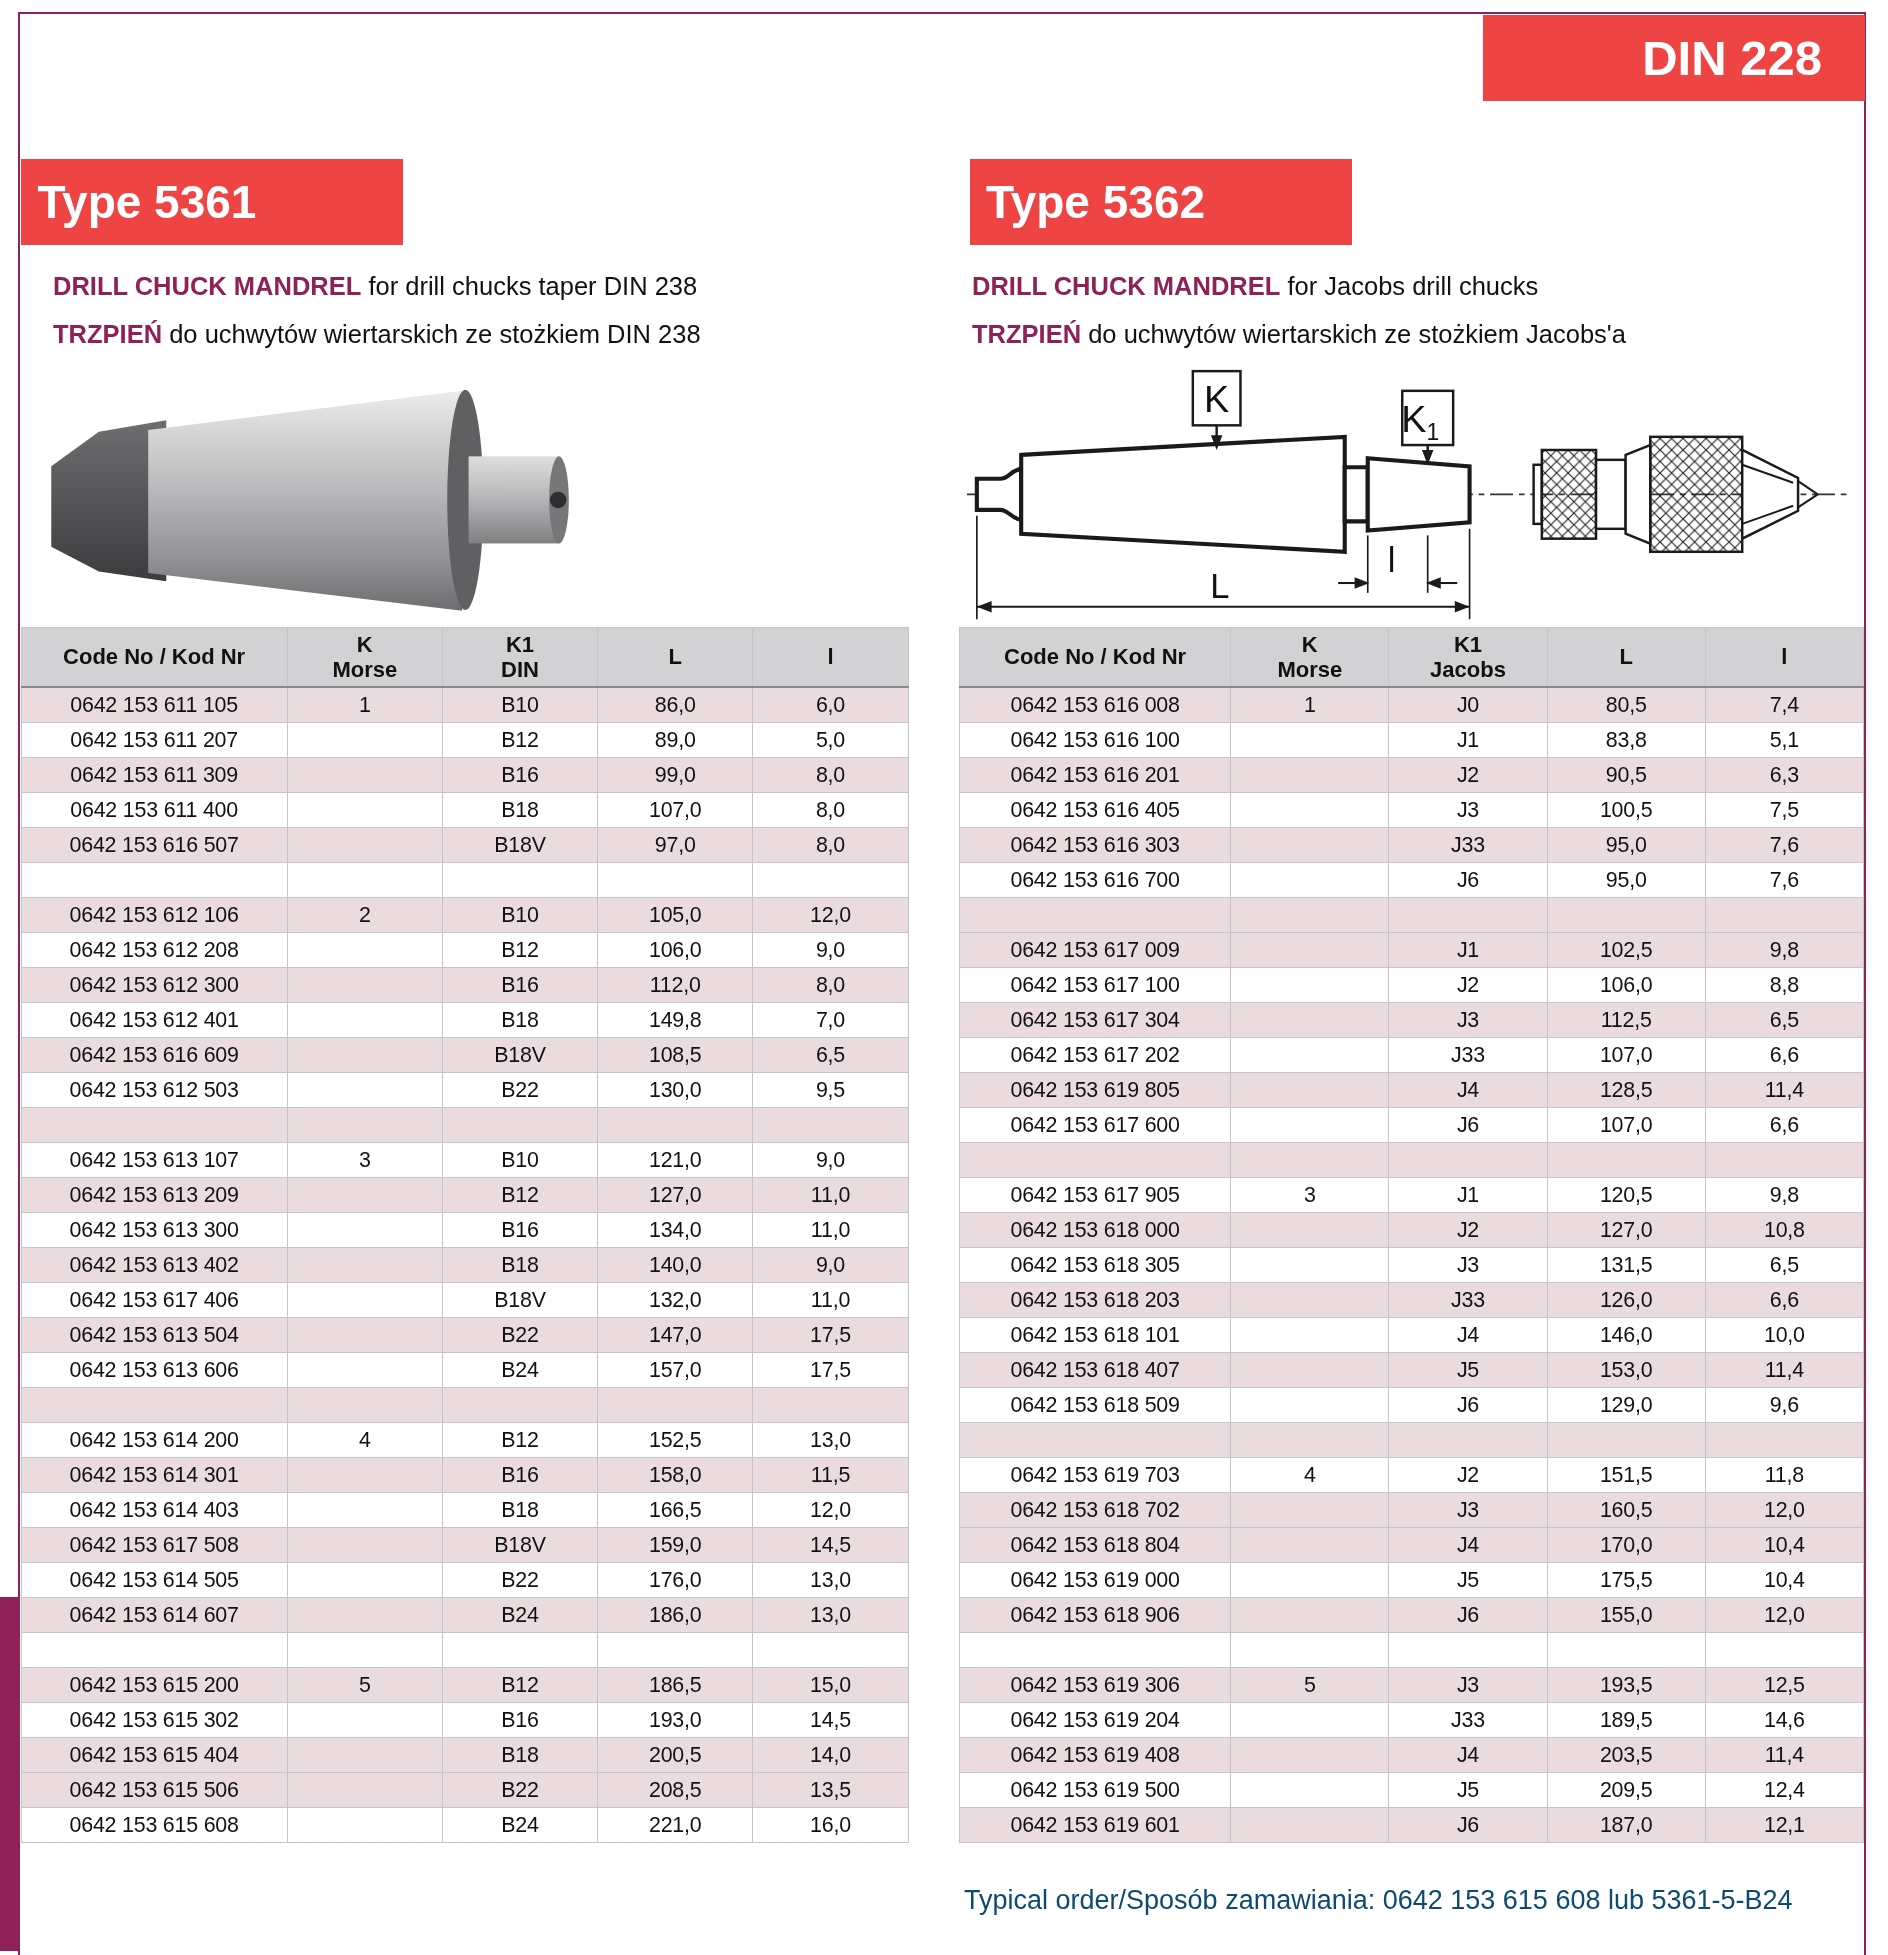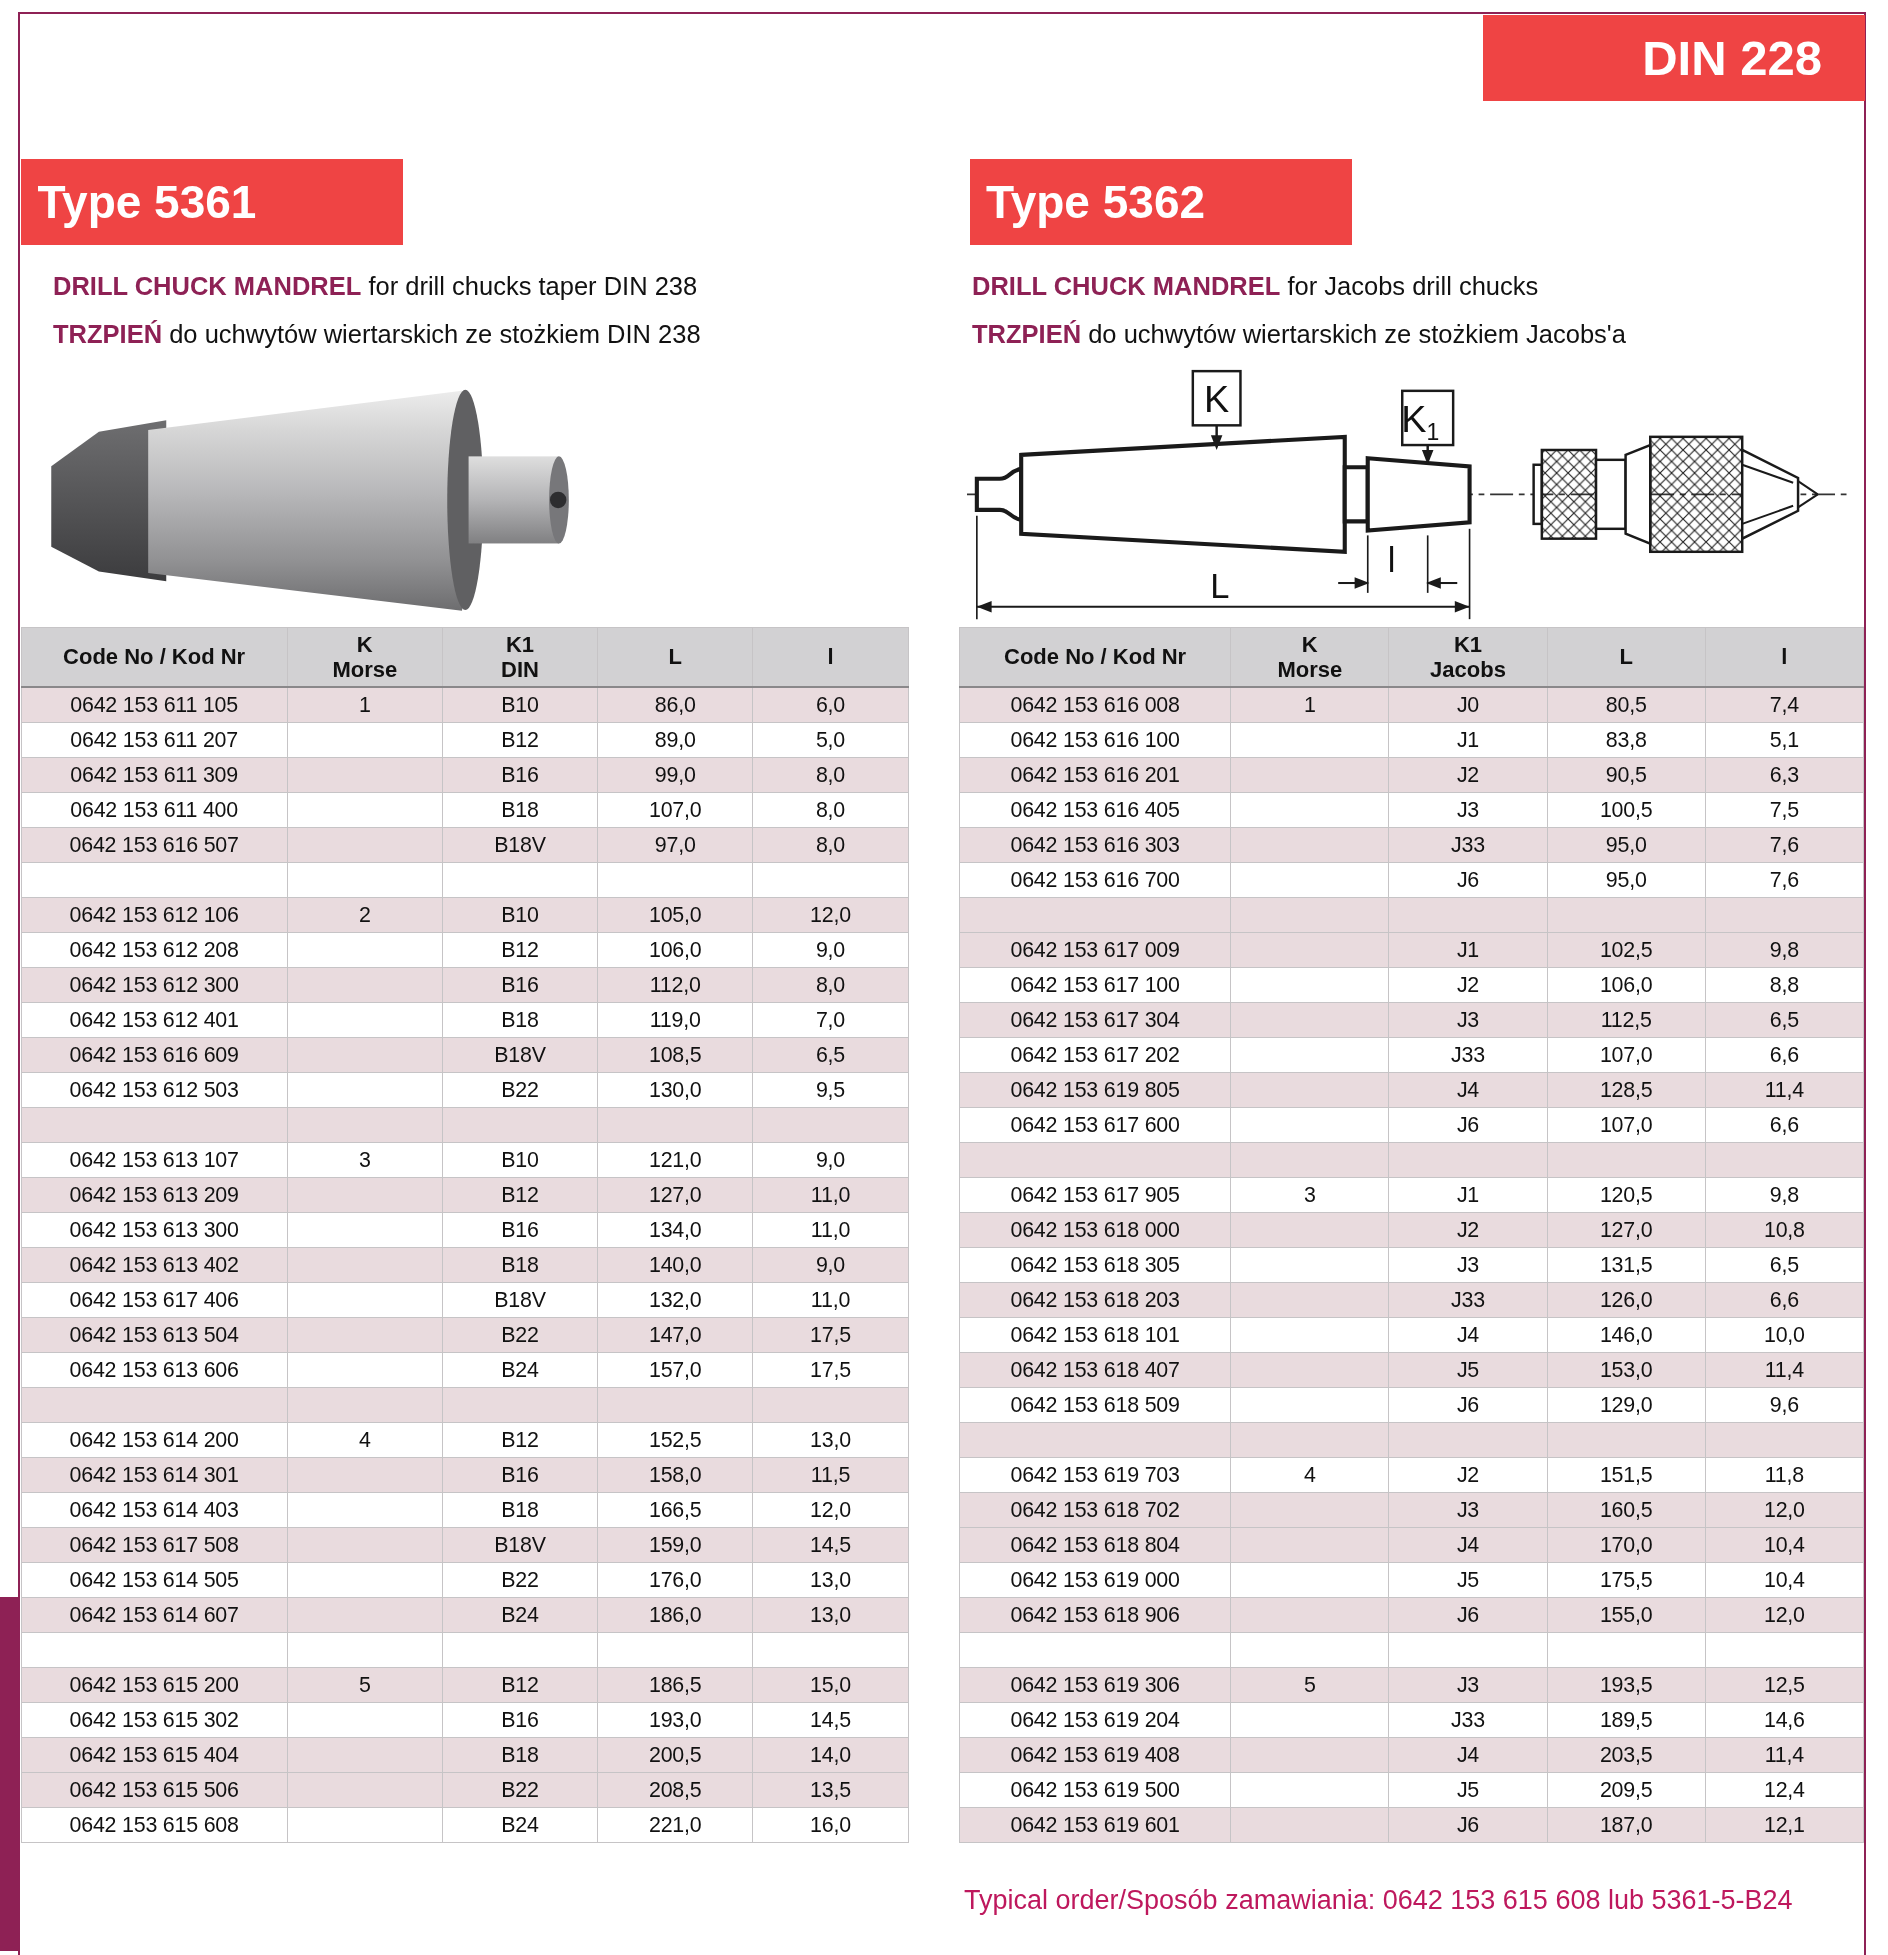--- a/index.html
+++ b/index.html
@@ -28,21 +28,21 @@
   .cat-table{border-collapse:collapse; table-layout:fixed; width:100%;border-radius:30px;}
   .cat-table th,.cat-table td{border:1.6px solid #c6c4c6; text-align:center; vertical-align:middle; padding:0; overflow:hidden;}
   .cat-table{border:1.6px solid #9b999b;}
   .cat-table thead th{background:#d2d1d3; color:#111; font-weight:bold; font-size:22px; height:58px; line-height:1.15; border-bottom:2.5px solid #8a888a;}
   .cat-table tbody td{font-size:21.4px; letter-spacing:-0.2px; color:#111; height:34px;}
   .cat-table tbody tr.pink td{background:#e9dbde;}
   .cat-table tbody tr.white td{background:#ffffff;}
   #left-table-wrap{left:20.6px; top:627px; width:888px;}
   #right-table-wrap{left:959px; top:627px; width:905px;}
 
-  #typical-order{left:964px; top:1885px; width:905px; font-size:27px; color:#be185d;}
+  #typical-order{left:964px; top:1885px; width:905px; font-size:27px; color:#0c4a6e;}
 
   
   svg .oline{fill:#ffffff; stroke:#1a1a1a; stroke-width:5;}
   svg .thin{stroke:#1a1a1a; stroke-width:2; fill:none;}
   svg .dim{stroke:#1a1a1a; stroke-width:2.5; fill:none;}
   svg text{font-family:"Liberation Sans", sans-serif; fill:#111;}
 </style>
 </head>
 <body>
 
@@ -249,21 +249,21 @@
           <td>0642 153 612 300</td>
           <td></td>
           <td>B16</td>
           <td>112,0</td>
           <td>8,0</td>
         </tr>
         <tr class="white">
           <td>0642 153 612 401</td>
           <td></td>
           <td>B18</td>
-          <td>119,0</td>
+          <td>149,8</td>
           <td>7,0</td>
         </tr>
         <tr class="pink">
           <td>0642 153 616 609</td>
           <td></td>
           <td>B18V</td>
           <td>108,5</td>
           <td>6,5</td>
         </tr>
         <tr class="white">

